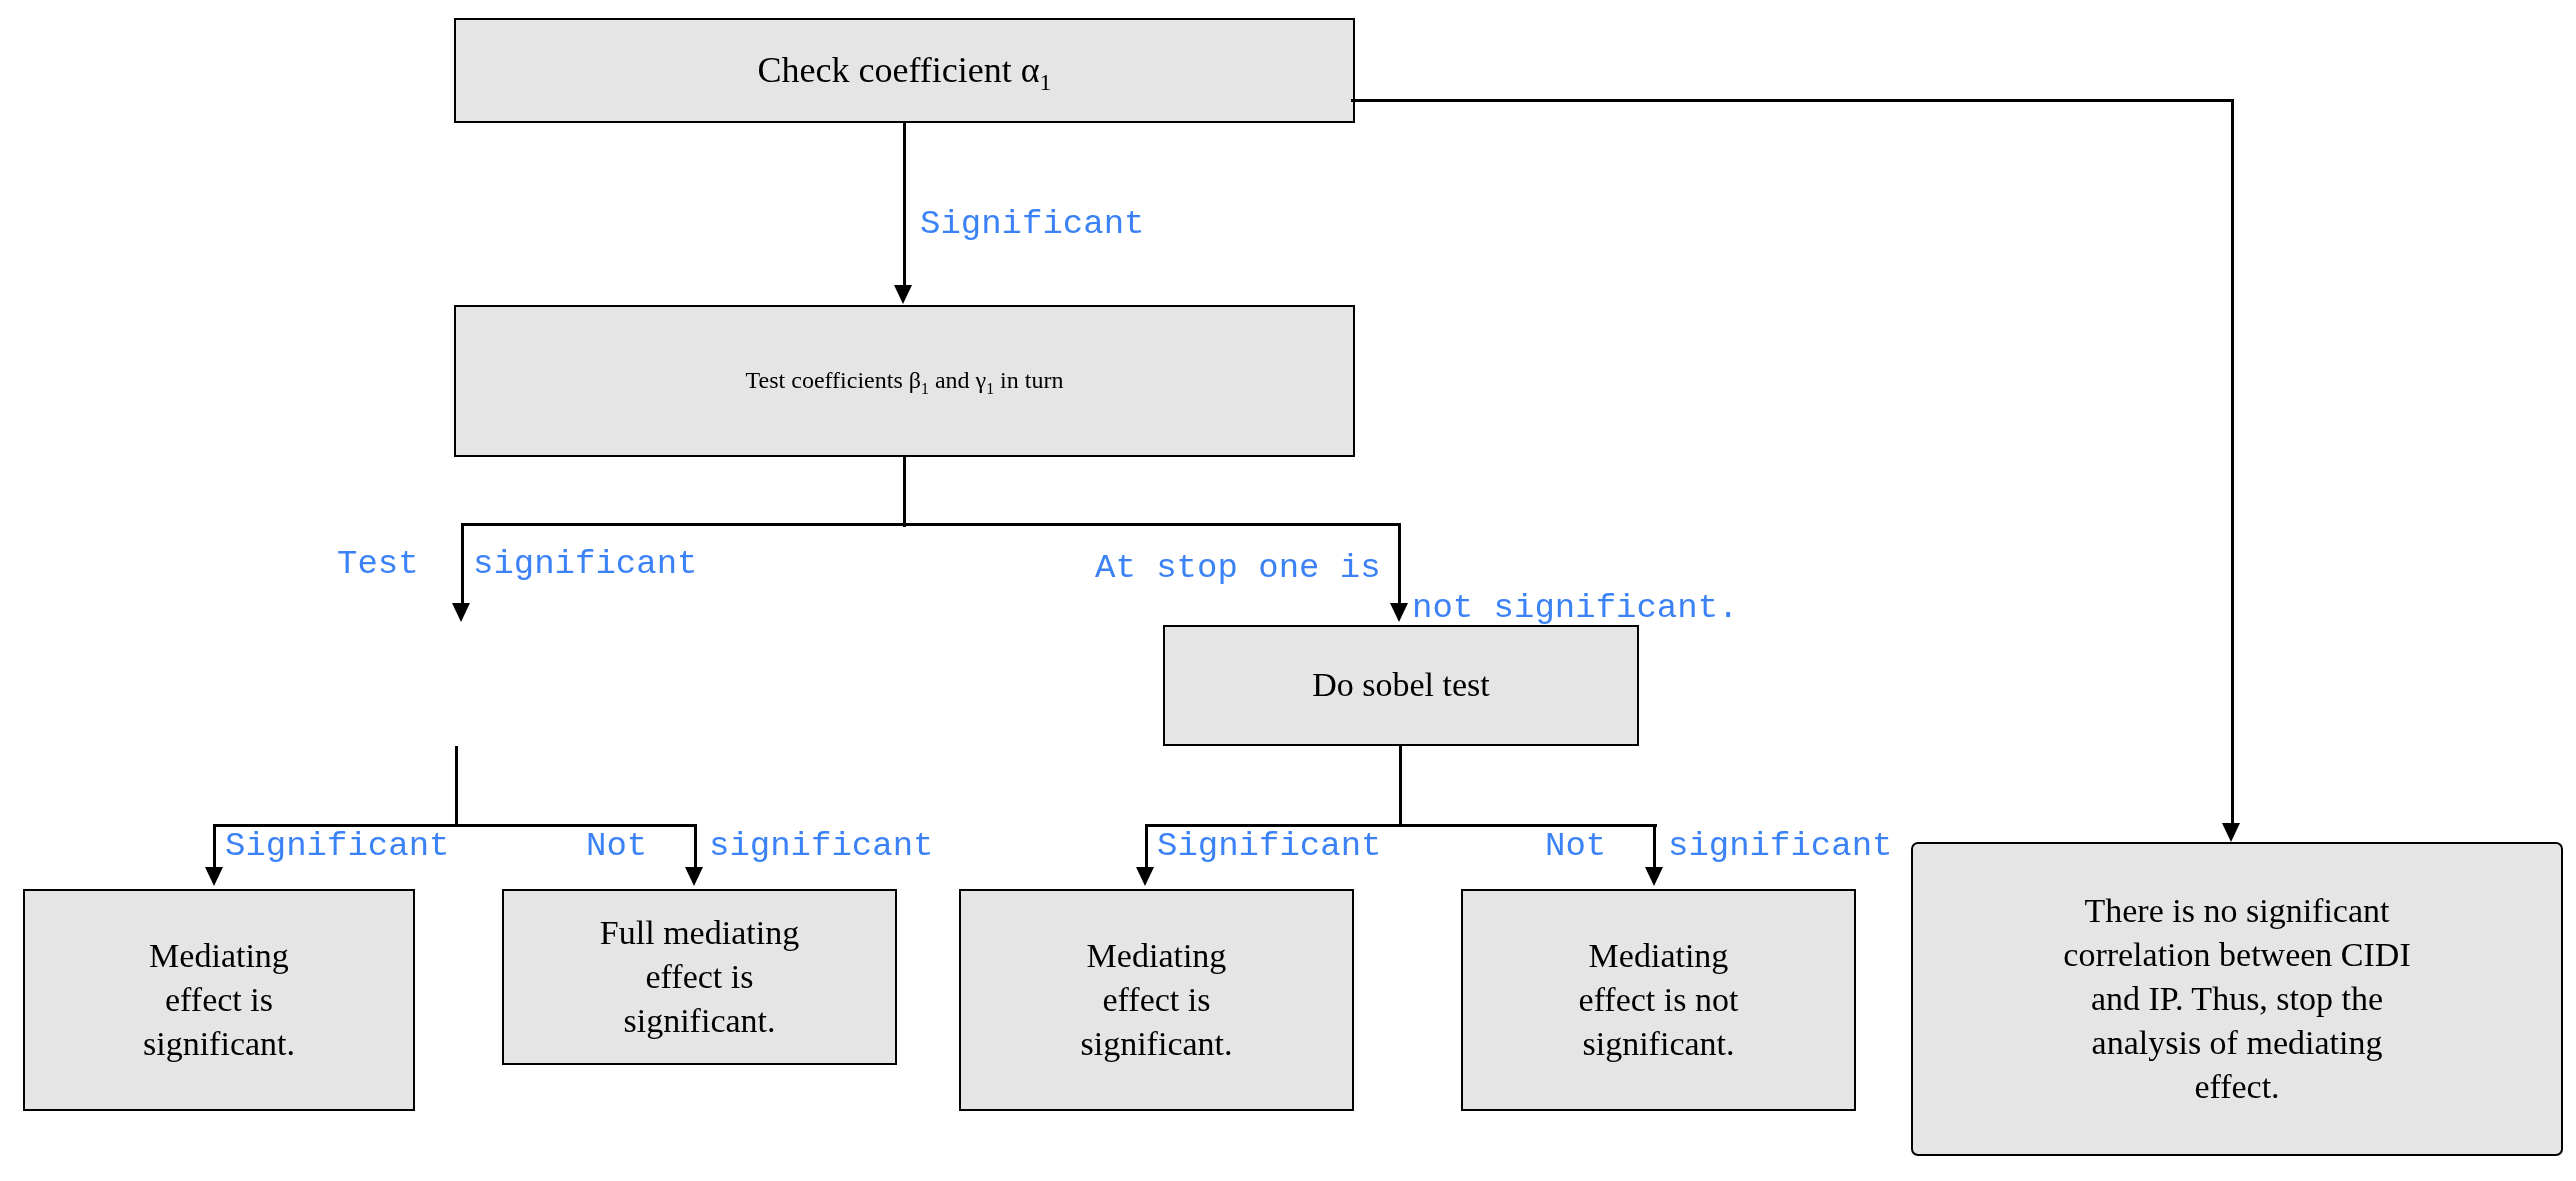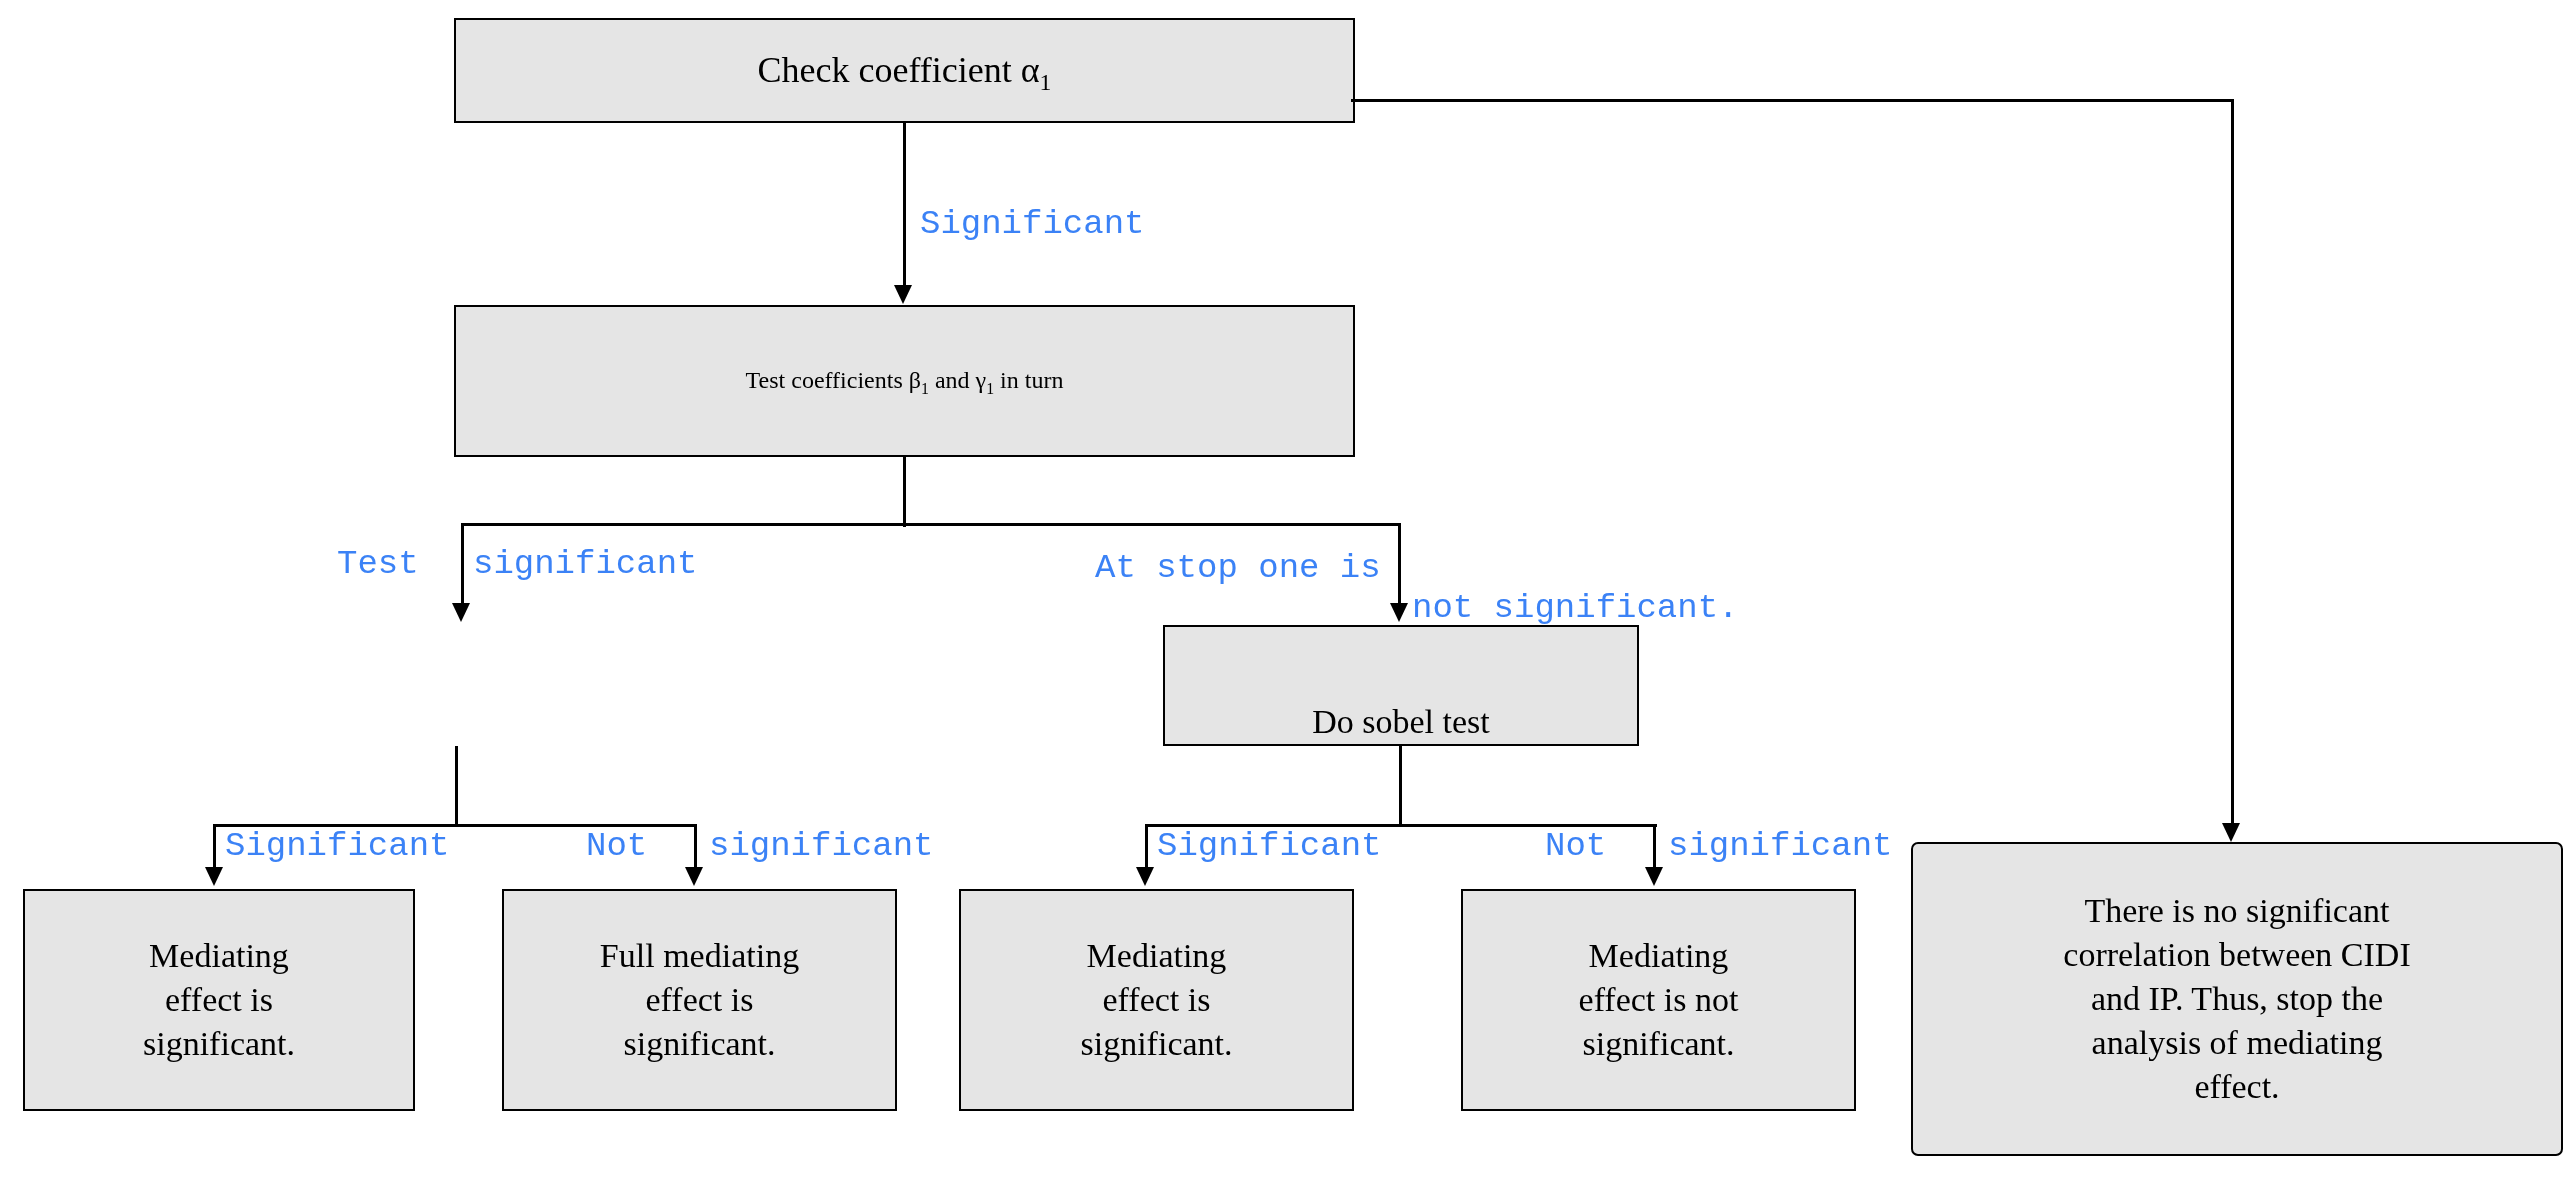--- a/index.html
+++ b/index.html
@@ -74,31 +74,31 @@
 
   <div class="node" style="left:454px; top:18px; width:901px; height:105px; font-size:36px;">
     <span class="txt"><span>Check coefficient α</span><span class="sub">1</span></span>
   </div>
 
   <div class="node" style="left:454px; top:305px; width:901px; height:152px; font-size:24px;">
     <span class="txt"><span>Test coefficients β</span><span class="sub">1</span><span> and γ</span><span class="sub">1</span><span> in turn</span></span>
   </div>
 
 
-  <div class="node" style="left:1163px; top:625px; width:476px; height:121px; font-size:34px;align-items:flex-end;">
+  <div class="node" style="left:1163px; top:625px; width:476px; height:121px; font-size:34px;">
     <span class="txt">Do sobel test</span>
   </div>
 
   <div class="node" style="left:23px; top:889px; width:392px; height:222px; font-size:34px;">
     <span class="txt">Mediating
 effect is
 significant.</span>
   </div>
 
-  <div class="node" style="left:502px; top:889px; width:395px; height:222px; font-size:34px;">
+  <div class="node" style="left:502px; top:889px; width:395px; height:176px; font-size:34px;">
     <span class="txt">Full mediating
 effect is
 significant.</span>
   </div>
 
   <div class="node" style="left:959px; top:889px; width:395px; height:222px; font-size:34px;">
     <span class="txt">Mediating
 effect is
 significant.</span>
   </div>

